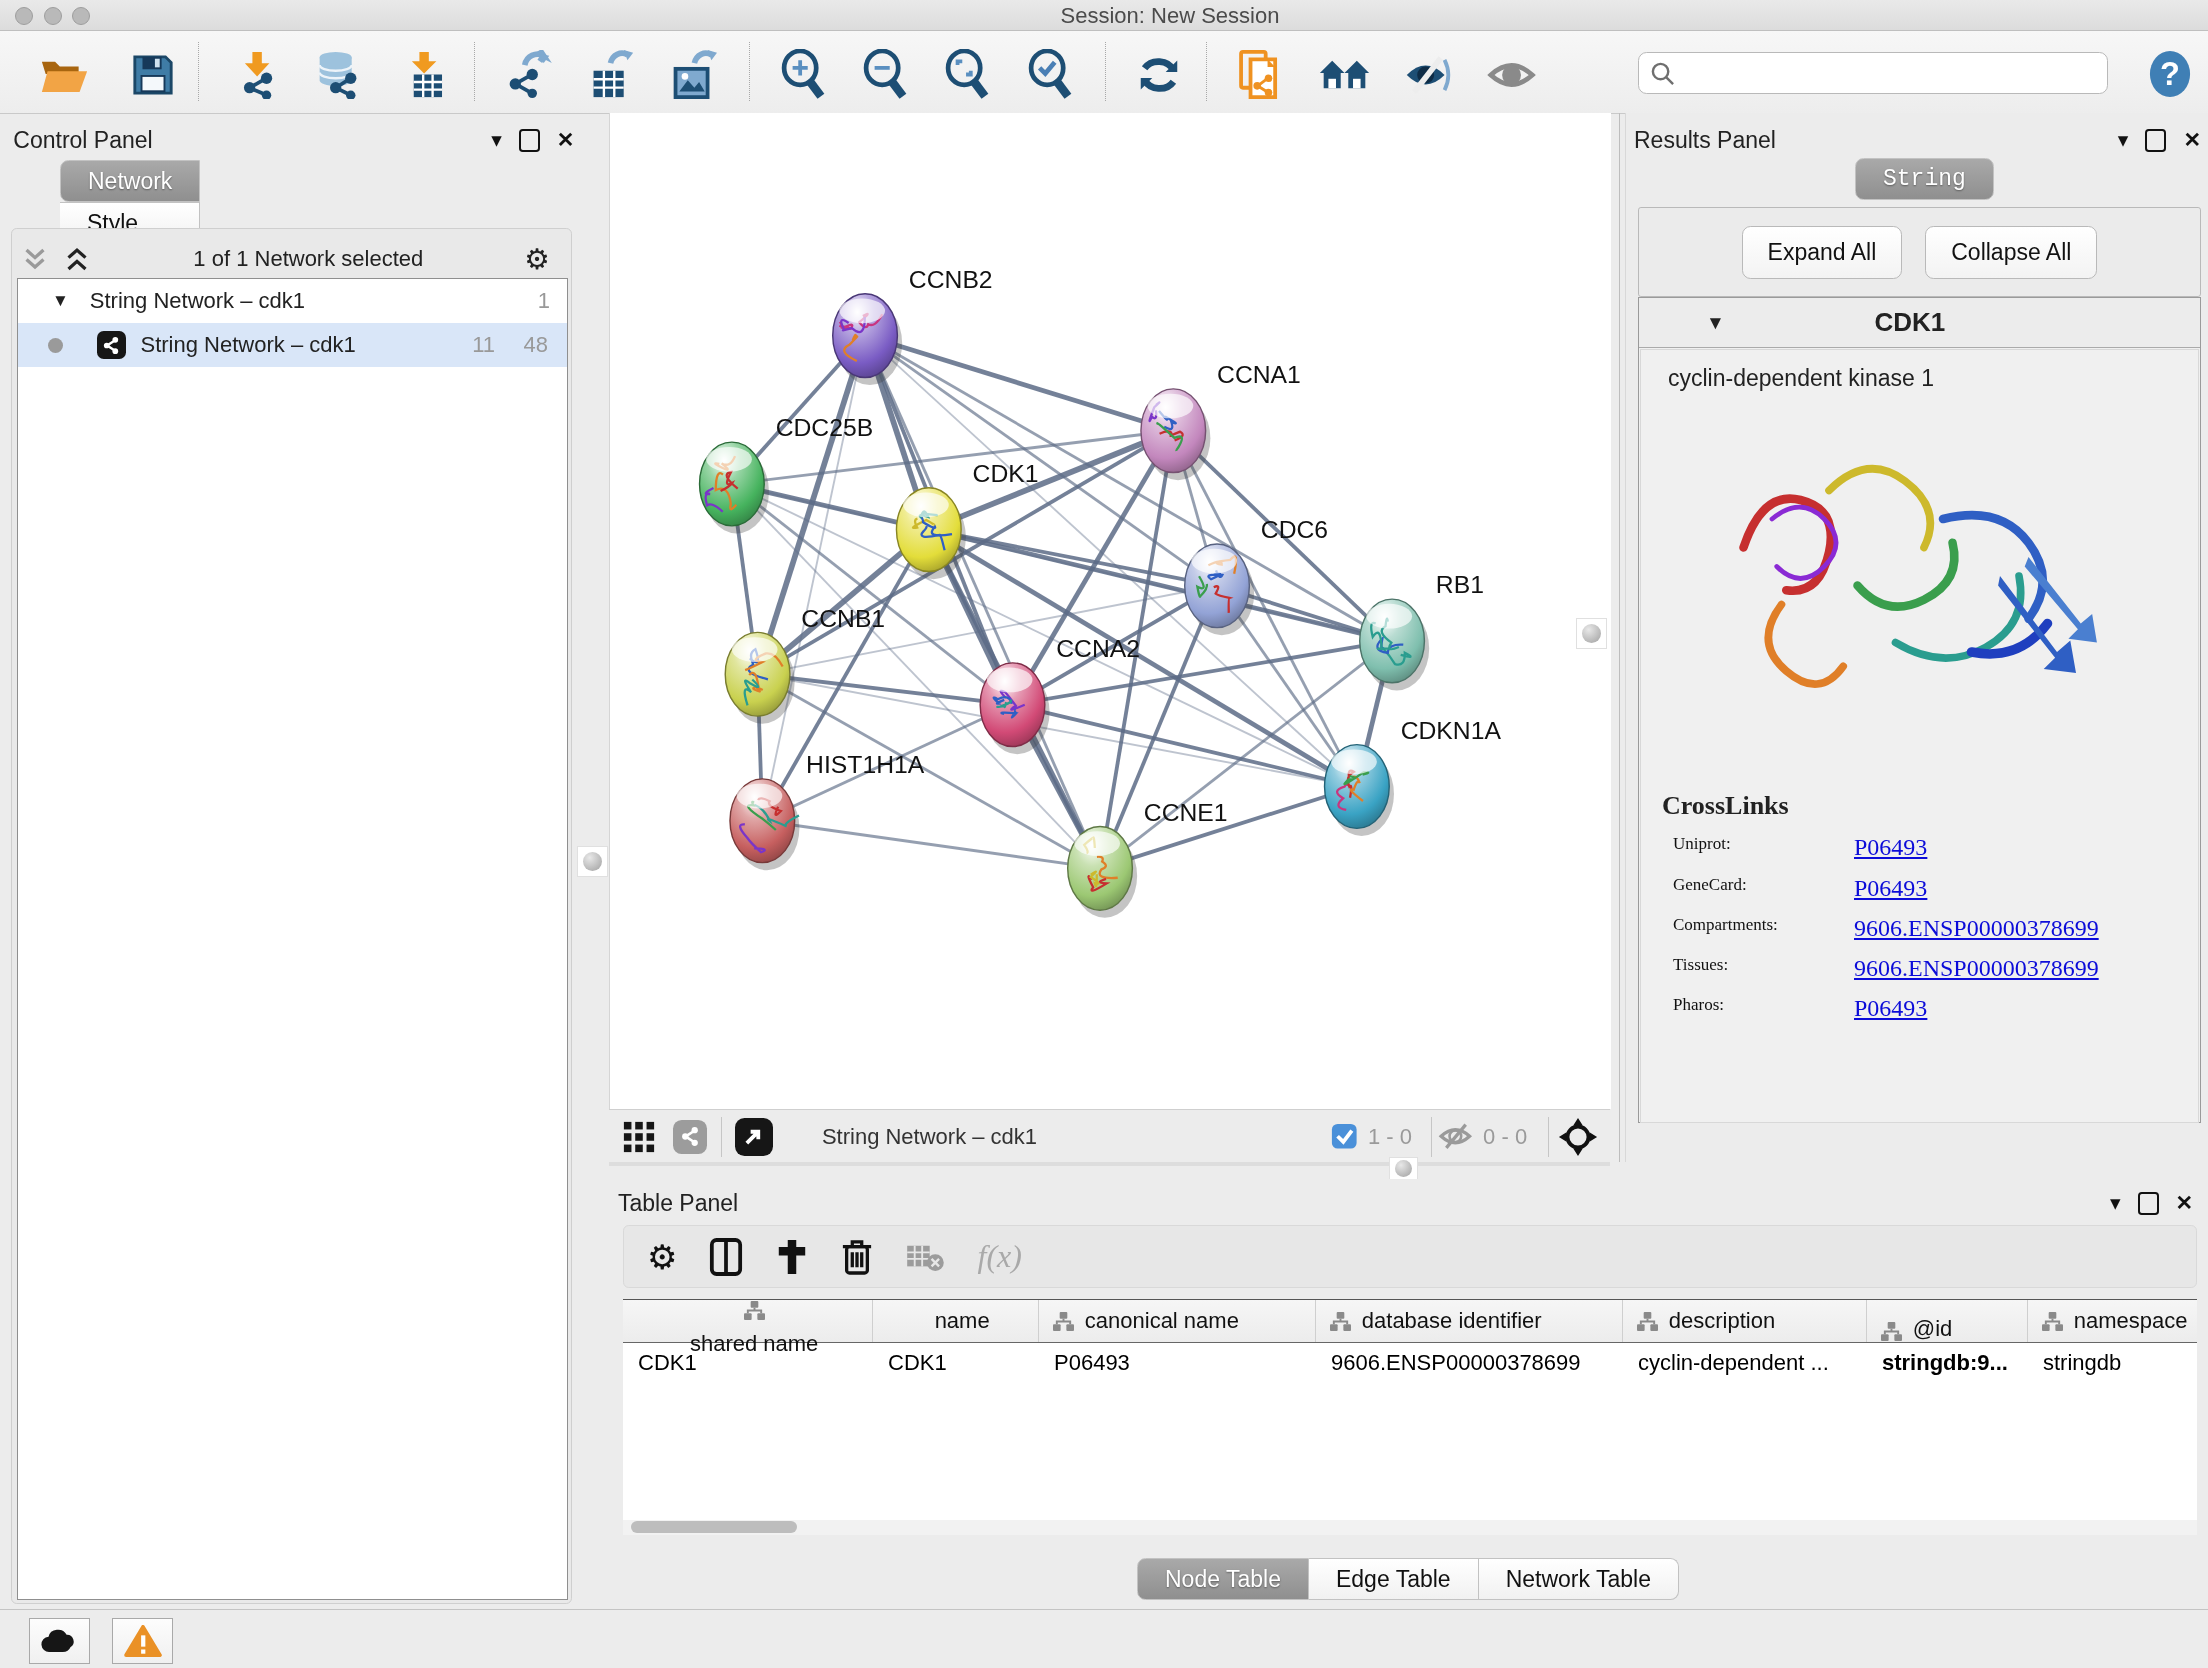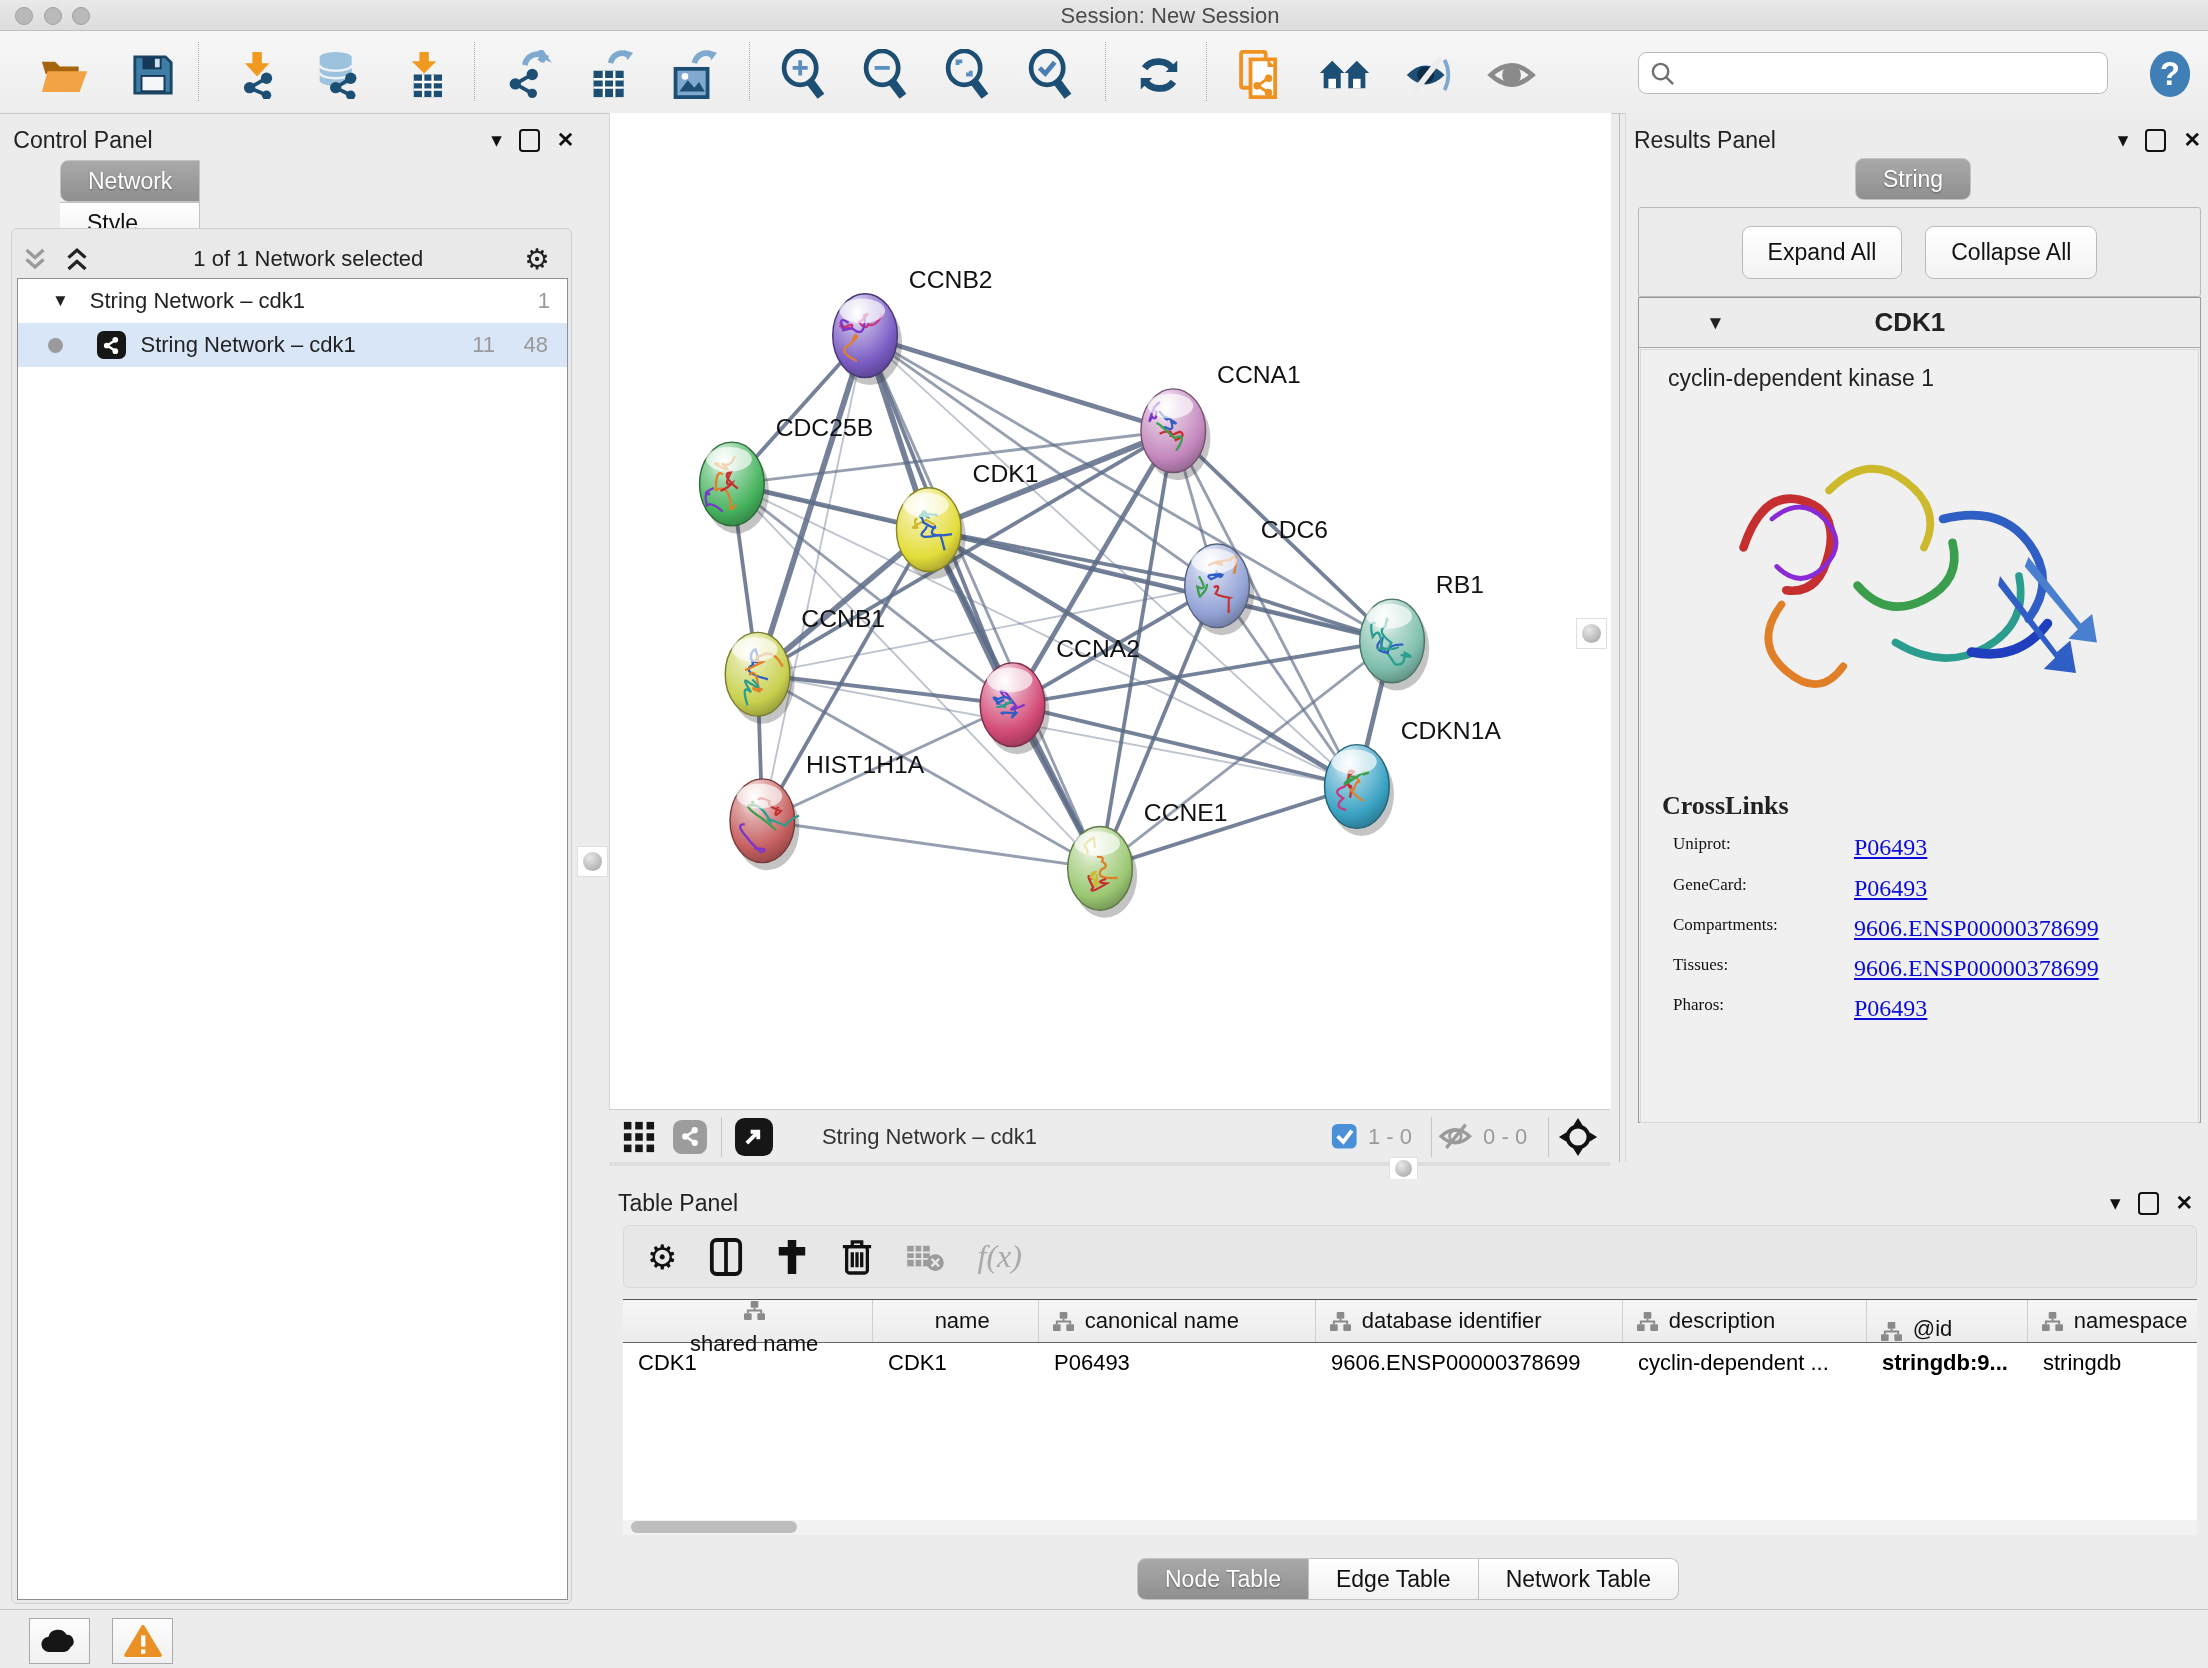--- a/index.html
+++ b/index.html
@@ -594,21 +594,21 @@
 
   <div class="abs" id="rp"></div>
   <div class="abs" style="left:1634px;top:124px;width:567px;height:32px;display:flex;justify-content:space-between;align-items:center;">
     <span class="panel-title">Results Panel</span>
     <span class="panel-ctrl">
       <span>▾</span>
       <span class="pc-float"></span>
       <b>✕</b>
     </span>
   </div>
-  <div class="abs tabset" style="left:1855px;top:158px;">
+  <div class="abs tabset" style="left:1855px;top:158px;font-family:Liberation Mono, monospace;">
     <span class="tab sel" style="border-radius:8.6px;">String</span>
   </div>
   <div class="abs" id="rp-box1">
     <span class="wbtn">Expand All</span>
     <span class="wbtn">Collapse All</span>
   </div>
   <div class="abs" id="rp-box2">
     <div id="rp-hdr">
       <span style="margin-left:67px;font-size:19px;">▼</span>
       <span style="flex:1;text-align:center;font-size:26px;font-weight:bold;margin-right:105px;">CDK1</span>

